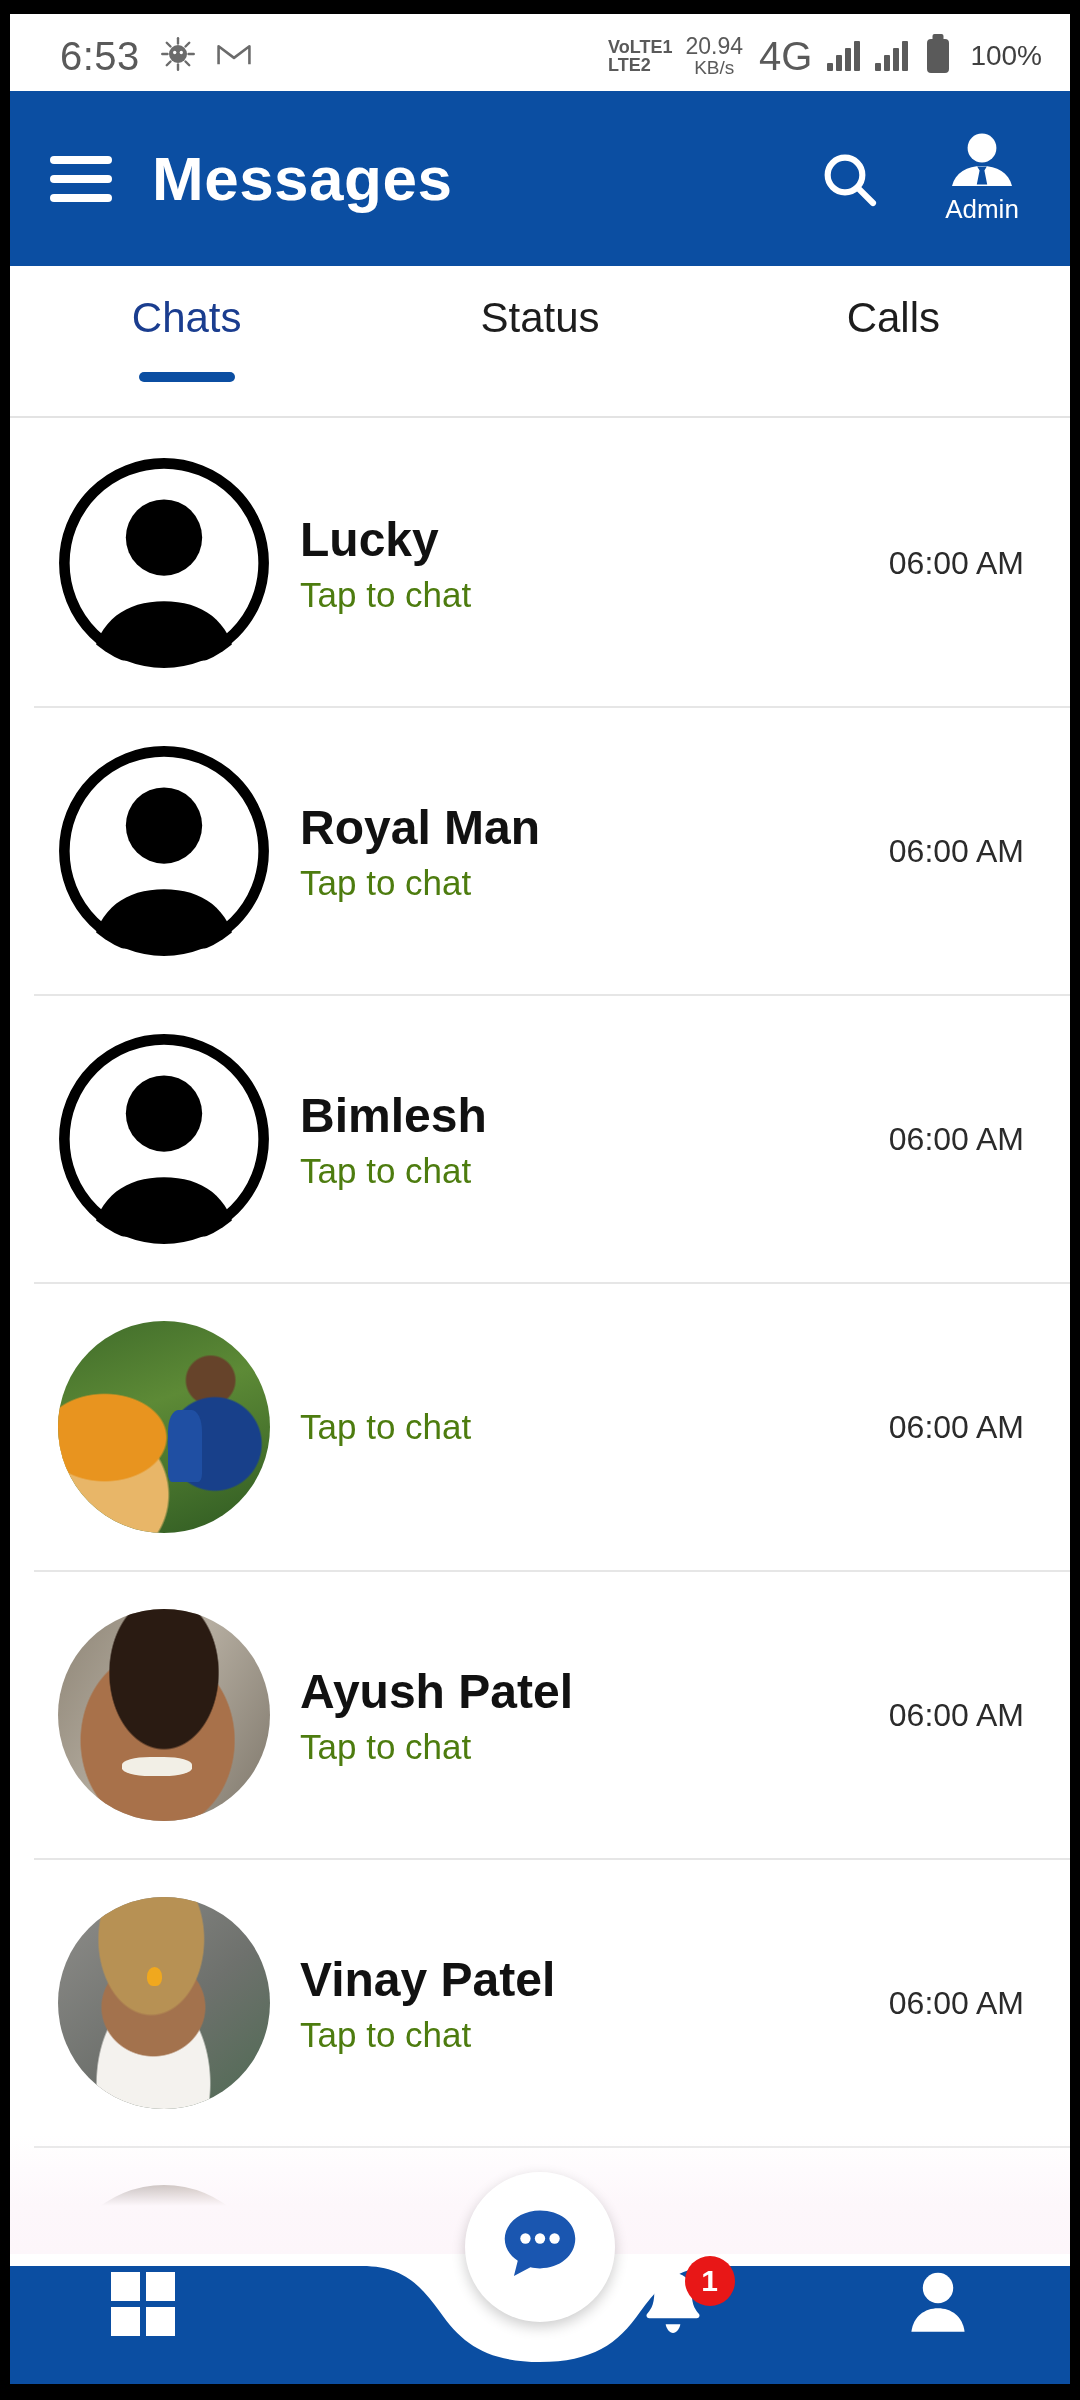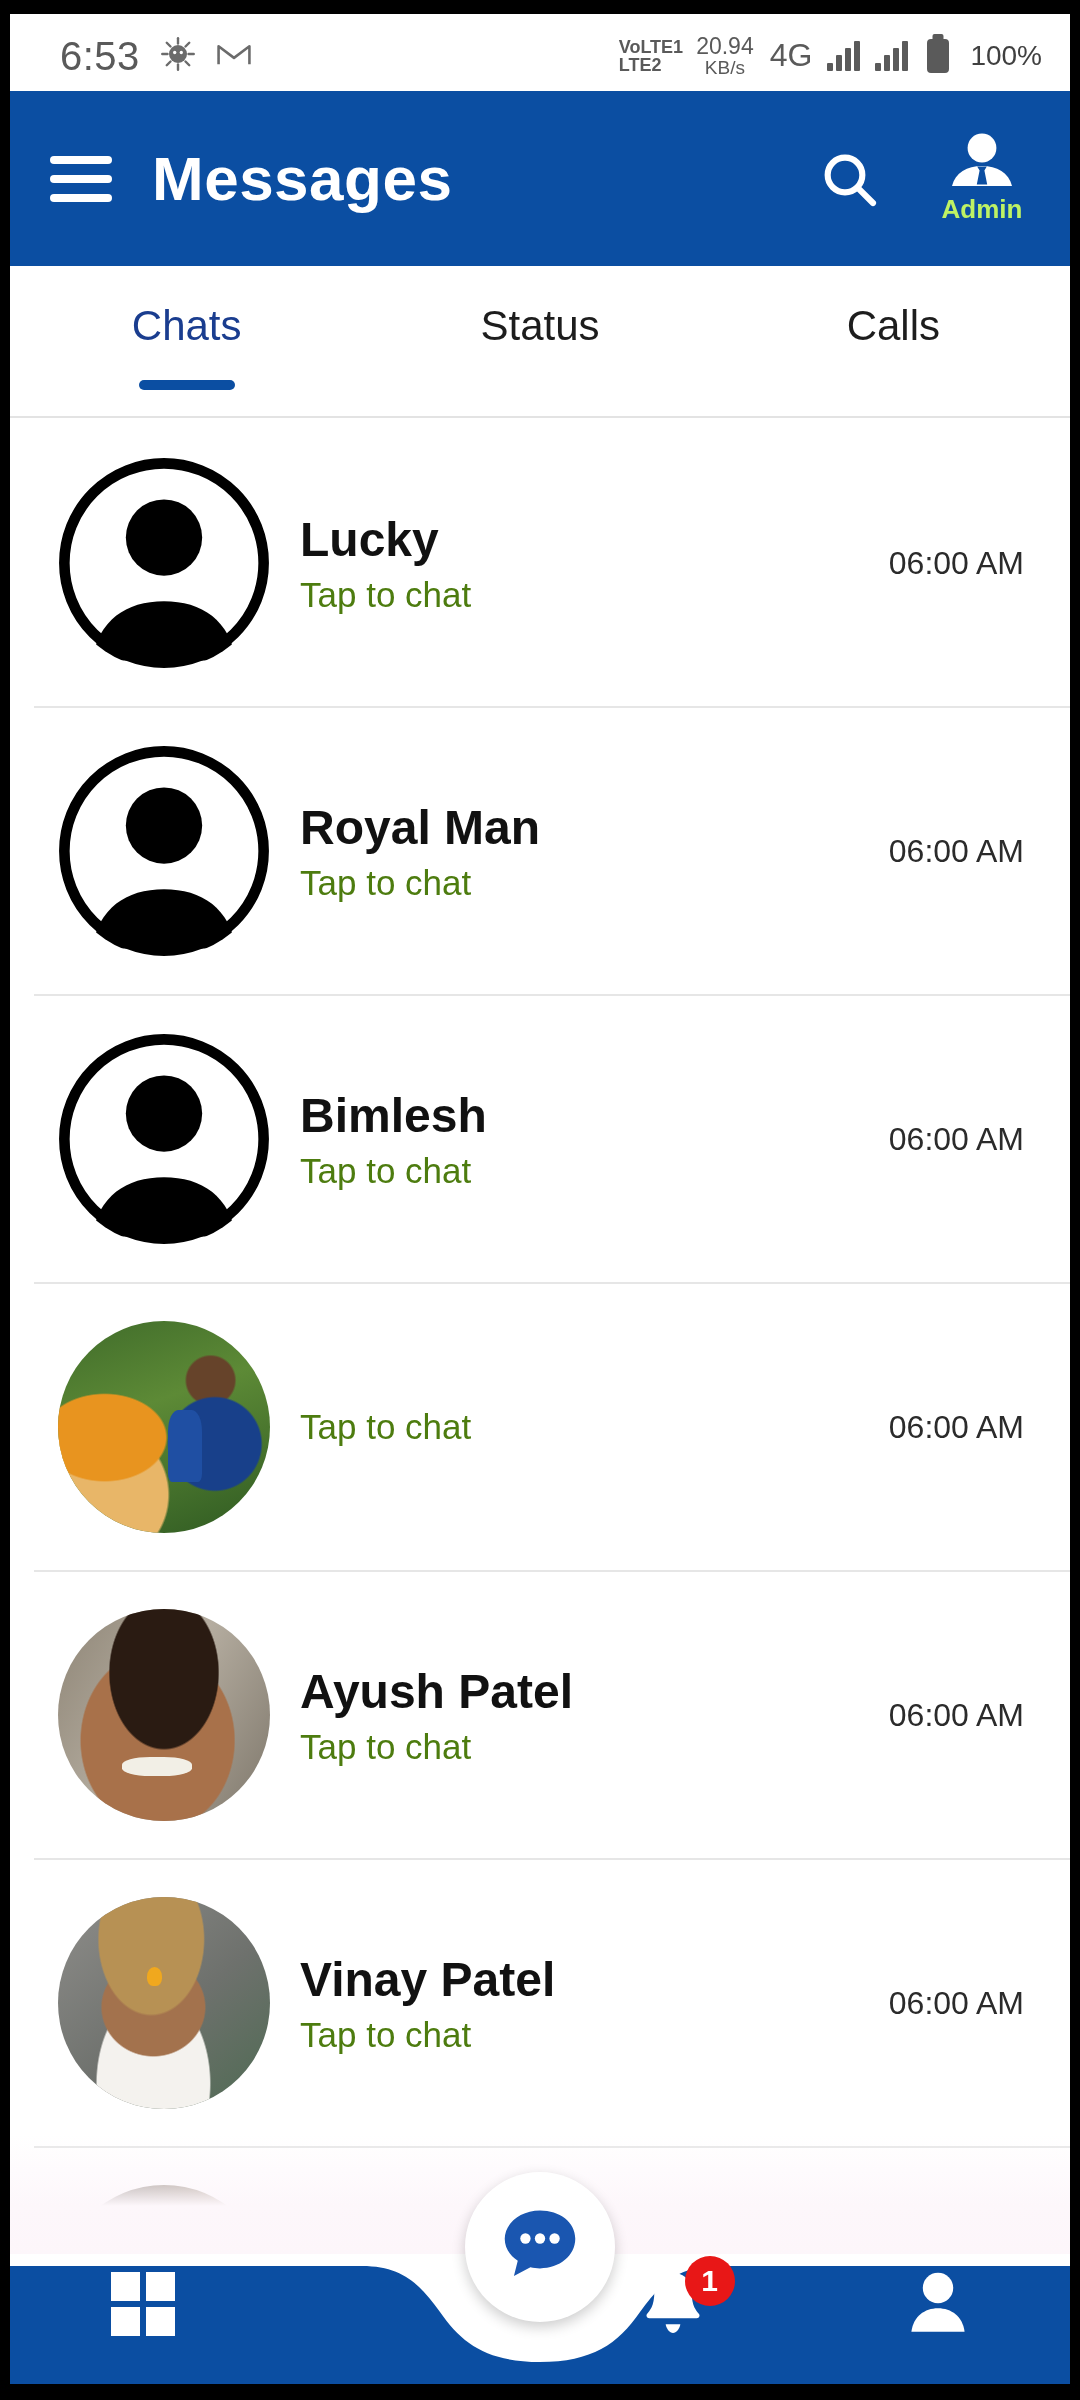--- a/index.html
+++ b/index.html
@@ -51,21 +51,21 @@
     line-height: 1.02; font-size: 18px;
     color: #5a5a5a; font-weight: bold;
     font-family: "Liberation Sans", sans-serif;
   }
   .kbs-box {
     display: flex; flex-direction: column; align-items: center;
     line-height: 1.05; color: #5a5a5a;
   }
   .kbs-num { font-size: 23px; }
   .kbs-unit { font-size: 19px; }
-  .sb-4g { font-size: 32px; color: #5a5a5a; margin-left: 3px; }
+  .sb-4g { font-size: 40px; color: #5a5a5a; margin-left: 3px; }
   .sig { display: flex; align-items: flex-end; gap: 3px; height: 30px; margin-left: 2px;}
   .sig i { display: block; width: 6px; background: #5a5a5a; border-radius: 1px; }
   .sig i:nth-child(1) { height: 8px; }
   .sig i:nth-child(2) { height: 16px; }
   .sig i:nth-child(3) { height: 23px; }
   .sig i:nth-child(4) { height: 30px; }
   .batt {
     width: 22px; height: 34px; border: 3px solid #5a5a5a;
     border-radius: 4px; background: #5a5a5a; position: relative;
     margin-left: 6px;
@@ -90,33 +90,33 @@
   .hamburger span { display:block; height: 8px; background:#fff; border-radius: 4px; }
   .appbar-title {
     color: #ffffff; font-size: 62px; font-weight: bold;
     margin-left: 40px; letter-spacing: 0.5px;
   }
   .appbar-spacer { flex: 1; }
   .search-btn { width: 74px; height: 74px; display:flex; align-items:center;
     justify-content:center; cursor:pointer; margin-right: 42px;}
   .admin-btn { display:flex; flex-direction:column; align-items:center;
     gap: 2px; cursor:pointer; width: 108px;}
-  .admin-label { color:#bef264; font-size: 26px; font-weight: 700; }
+  .admin-label { color:#ffffff; font-size: 26px; font-weight: 400; }
 
   
   .tabs {
     position: absolute; top: 266px; left: 10px;
     width: 1060px; height: 152px;
     background: #ffffff;
     display: flex; align-items: flex-start;
     border-bottom: 2px solid #e3e3e3;
   }
   .tab {
     flex: 1; display: flex; flex-direction: column; align-items: center;
-    padding-top: 36px; cursor: pointer; height: 100%;
+    padding-top: 28px; cursor: pointer; height: 100%;
   }
   .tab-label { font-size: 42px; color: #1d1d1d; }
   .tab.active .tab-label { color: #1a3d8f; }
   .tab-underline { width: 96px; height: 10px; background: transparent;
     border-radius: 5px; margin-top: 30px; }
   .tab.active .tab-underline { background: #0b4ea2; }
 
   
   .chatlist {
     position: absolute; top: 420px; left: 10px;

